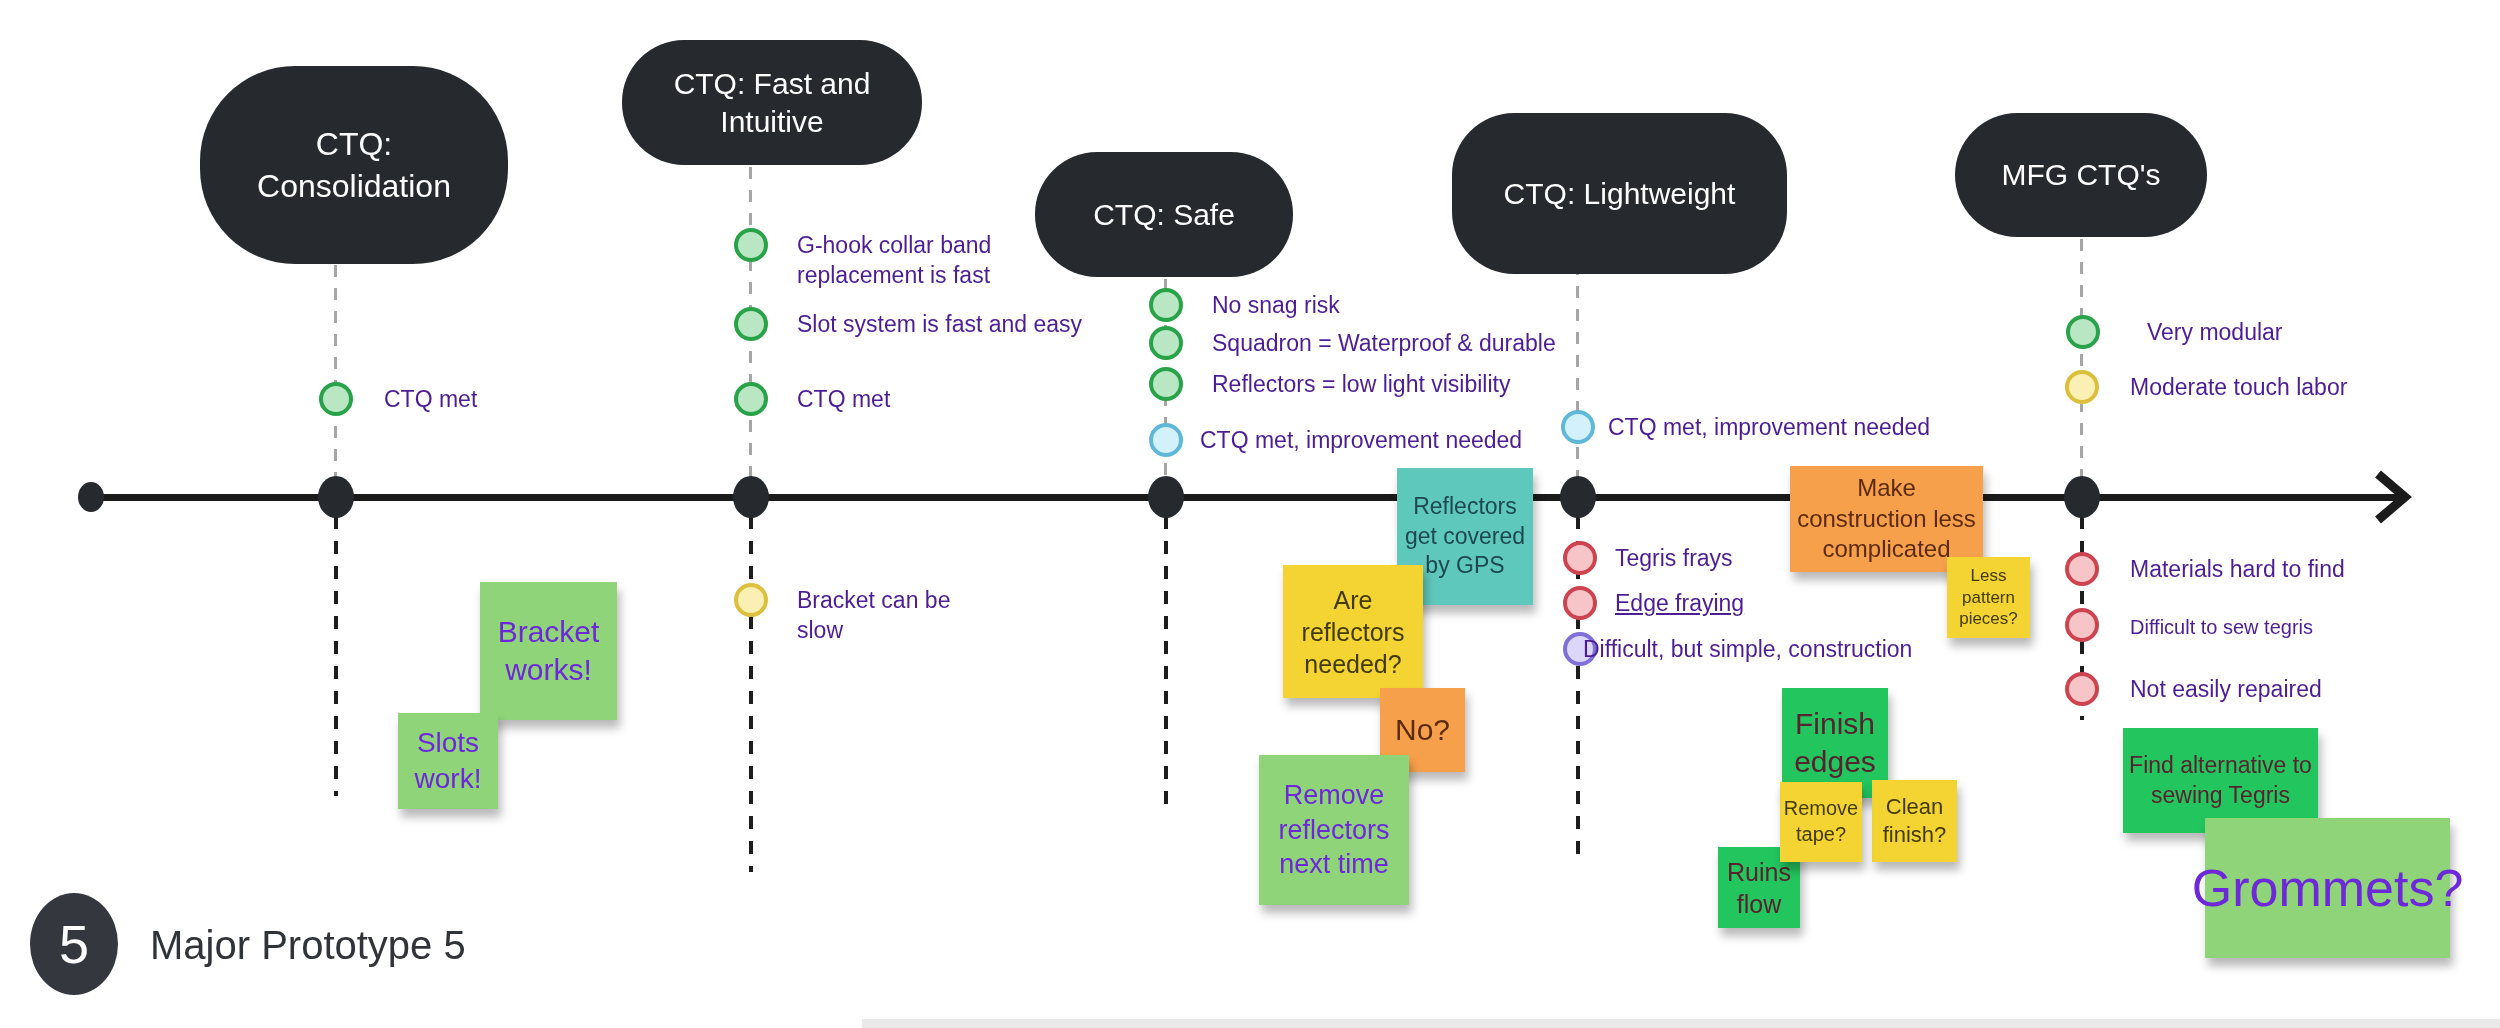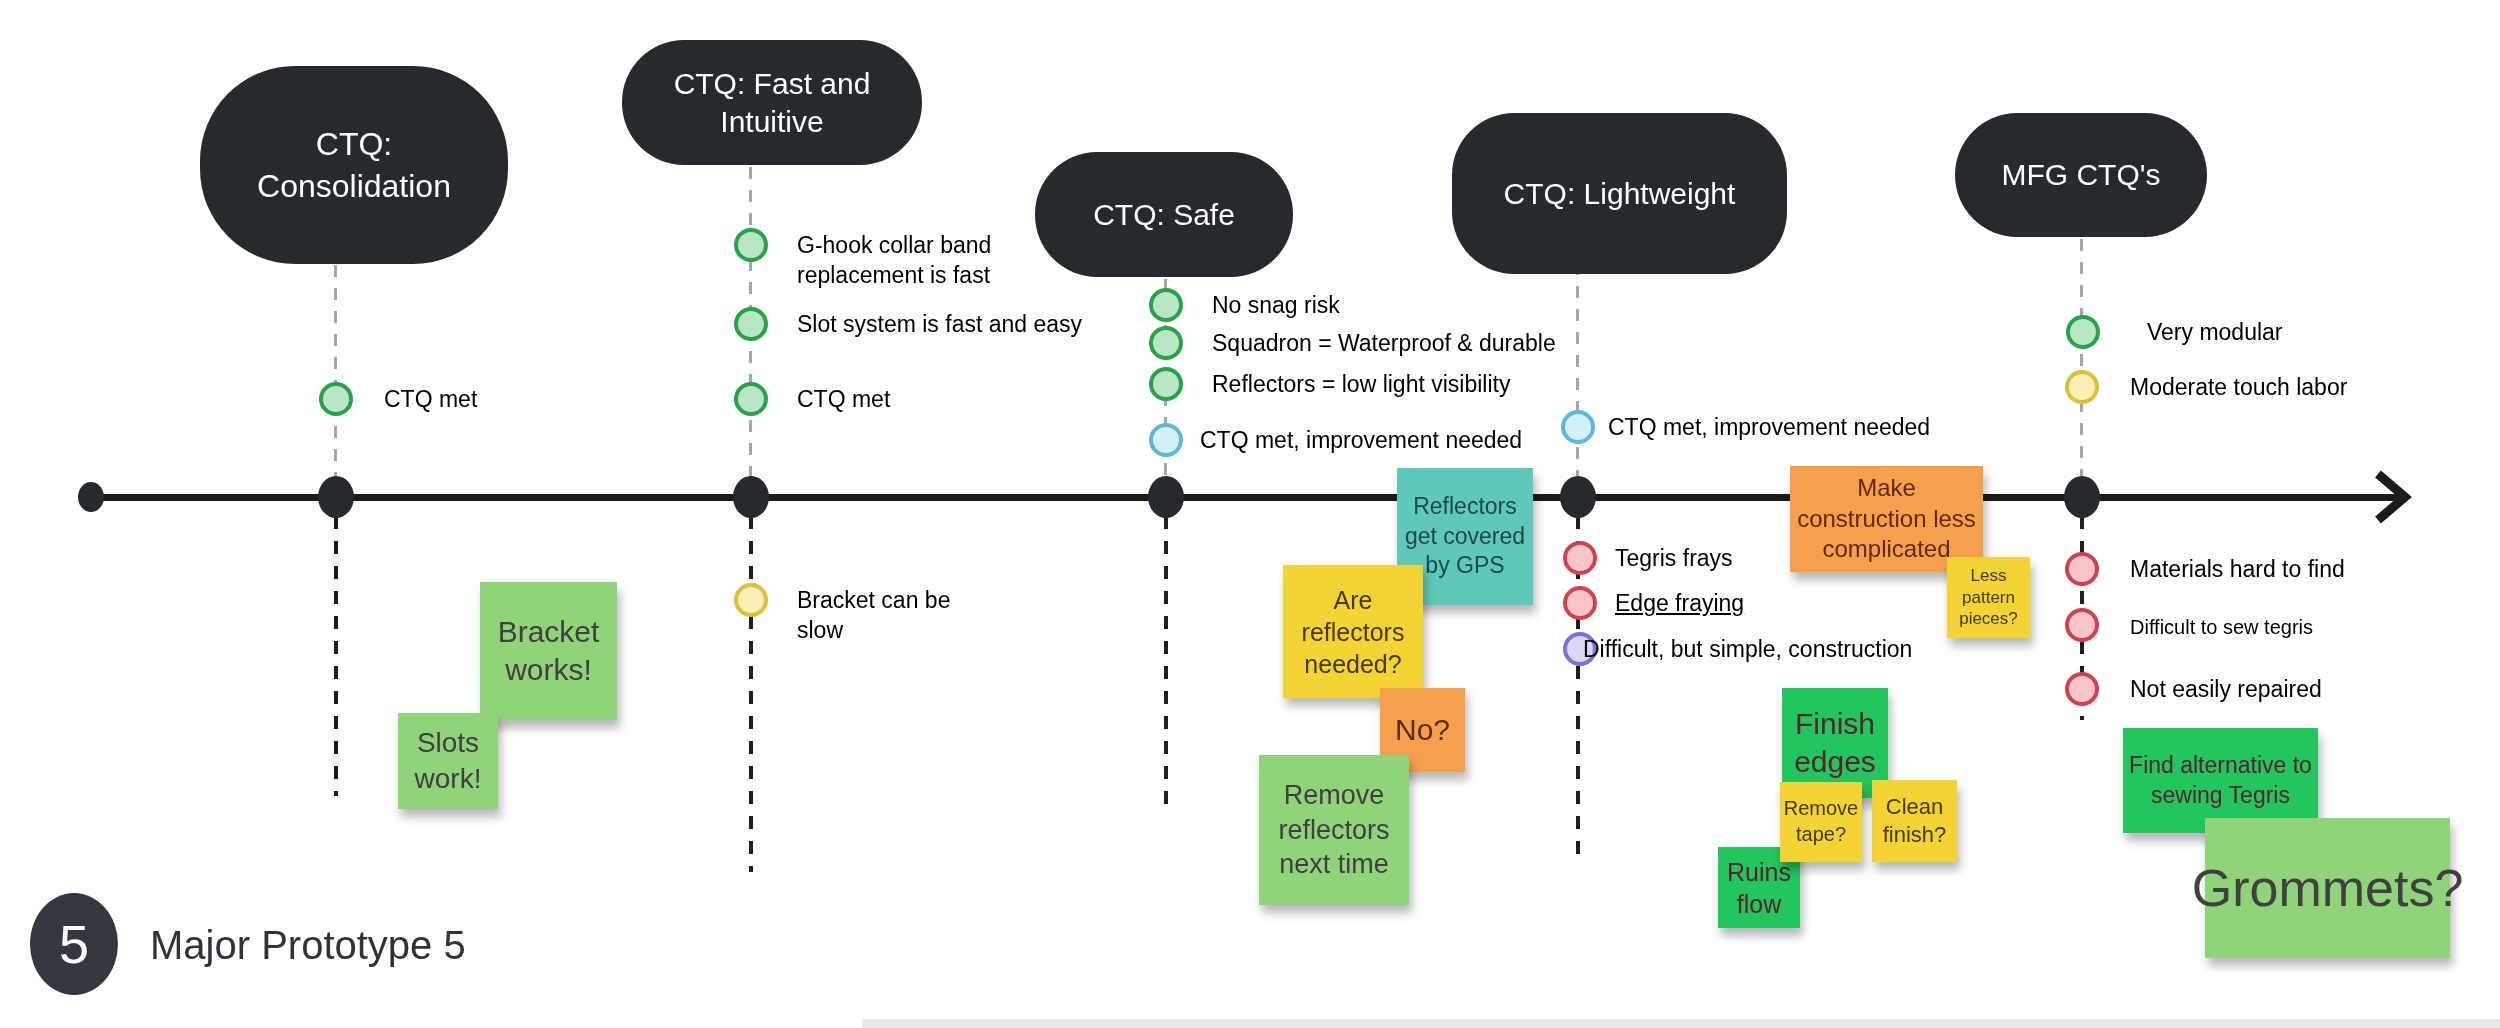--- a/index.html
+++ b/index.html
@@ -12,25 +12,25 @@
   .dash.below{width:4px;background:repeating-linear-gradient(180deg,#1d1d1d 0 13px,transparent 13px 25px);}
   .tl-line{position:absolute;background:#1b1b1b;z-index:1;}
   .node{position:absolute;background:#26292e;border-radius:50%;z-index:2;}
   .dot{position:absolute;width:34px;height:34px;border-radius:50%;box-sizing:border-box;
        border:4px solid #000;z-index:2;}
   .dot.green {background:#b9e6c3;border-color:#29a349;}
   .dot.yellow{background:#faf0b3;border-color:#dcbf3c;}
   .dot.blue  {background:#d3f1fa;border-color:#60b8d9;}
   .dot.pink  {background:#f7c5c7;border-color:#cd4450;}
   .dot.purple{background:#dcd6f8;border-color:#7f6fd7;}
-  .lbl{position:absolute;font-size:23px;line-height:30px;color:#000000;white-space:nowrap;z-index:2;}
+  .lbl{position:absolute;font-size:23px;line-height:30px;color:#4c1d95;white-space:nowrap;z-index:2;}
   .lbl.wrap{white-space:normal;}
   .sticky{position:absolute;display:flex;align-items:center;justify-content:center;text-align:center;
           box-shadow:3px 8px 9px rgba(0,0,0,0.28);padding:4px;box-sizing:border-box;line-height:1.28;}
-  .sticky.green {background:#90d47a;color:#404040;}
+  .sticky.green {background:#90d47a;color:#6d28d9;}
   .sticky.yellow{background:#f3d433;color:#433a06;}
   .sticky.orange{background:#f7a04b;color:#5c2b0e;}
   .sticky.teal  {background:#5fc8bc;color:#1d4850;}
   .sticky.pink  {background:#22c55e;color:#59222f;}
   .footer-badge{position:absolute;background:#34383e;color:#fff;border-radius:50%;display:flex;
                 align-items:center;justify-content:center;z-index:2;}
   .footer-title{position:absolute;color:#303338;z-index:2;}
   .bottom-strip{position:absolute;background:#e9e9e9;z-index:0;}
 </style>
 </head>

